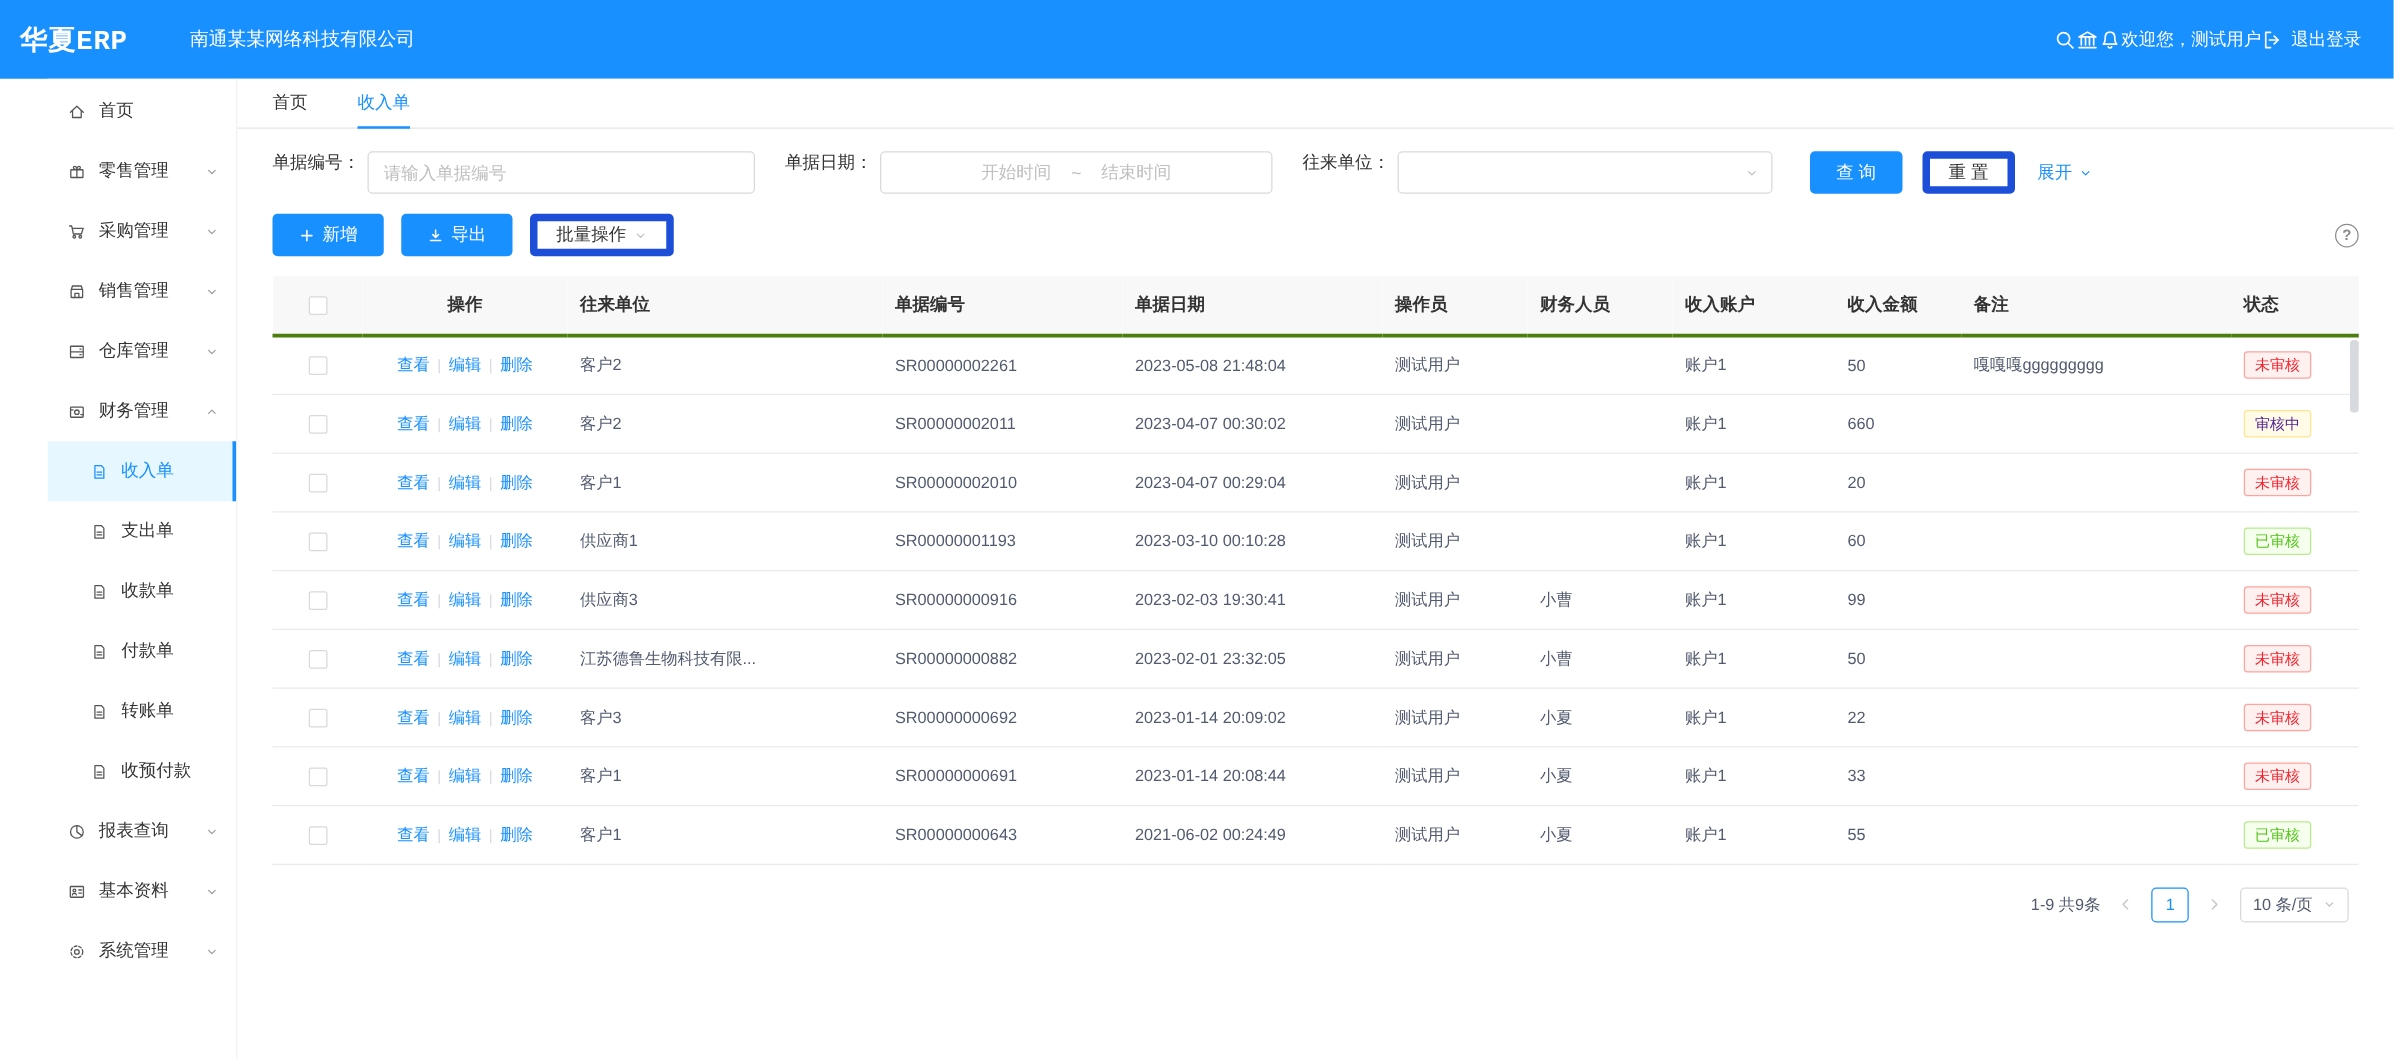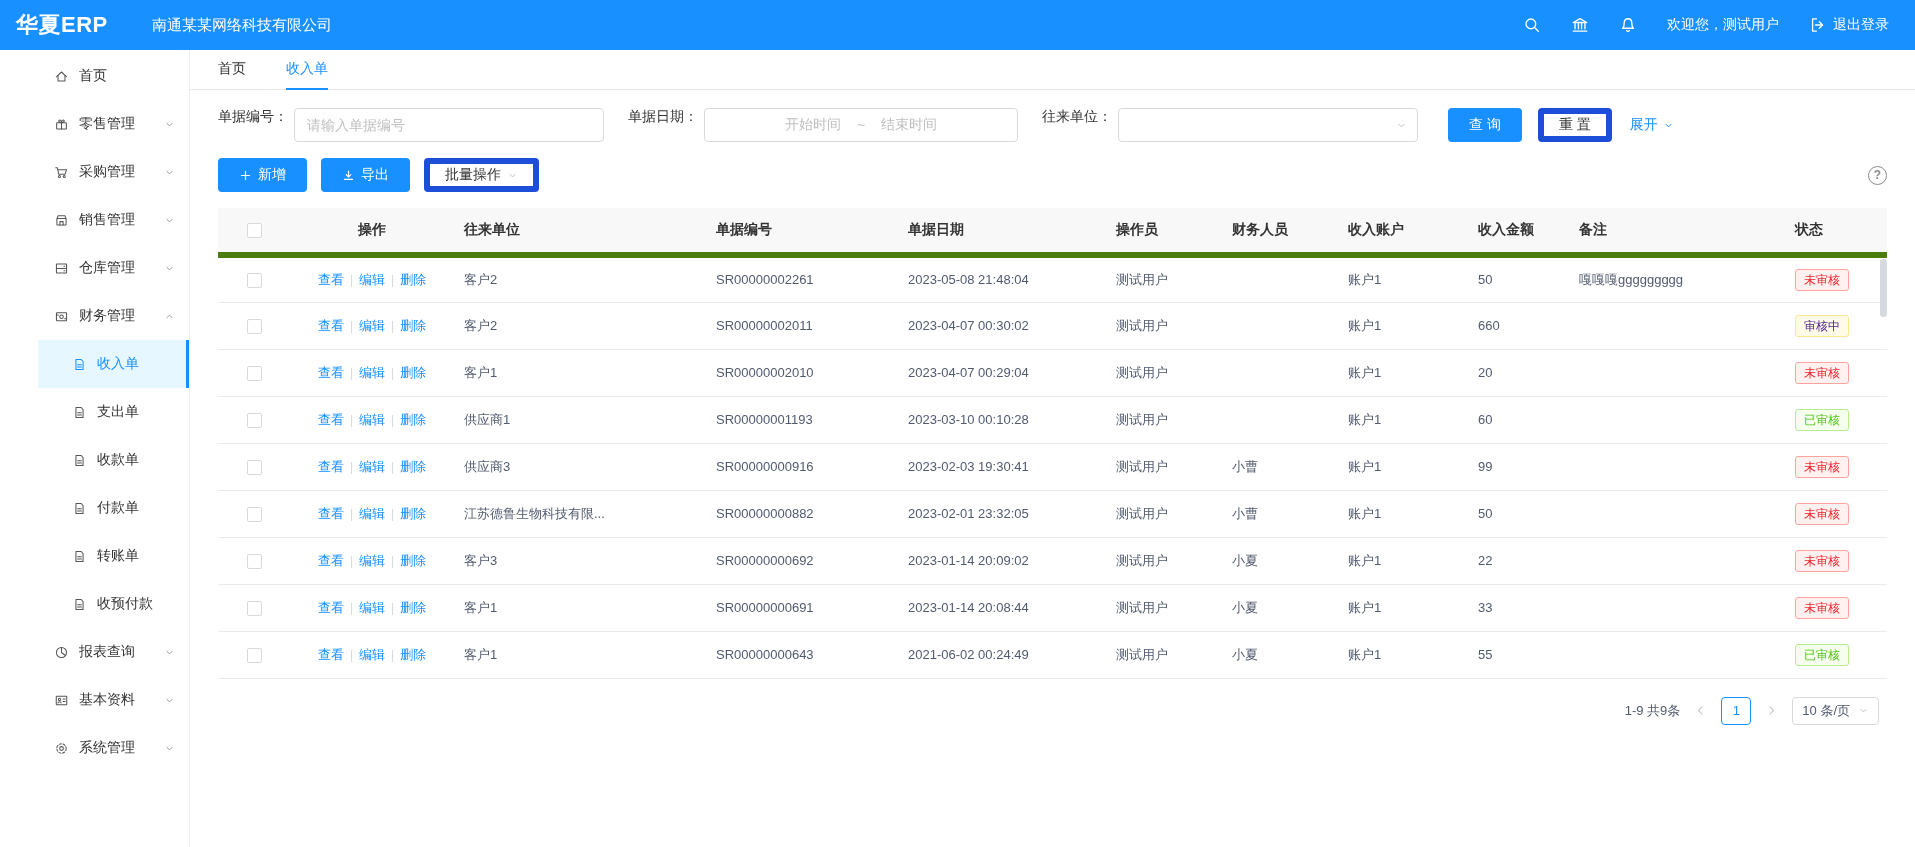--- a/index.html
+++ b/index.html
@@ -4,24 +4,24 @@
 <style>
   * { margin:0; padding:0; box-sizing:border-box; }
   html,body { width:1915px; height:847px; }
   body {
     font-family:"Liberation Sans","DejaVu Sans",sans-serif;
     font-size:14px; color:#333; background:#fff; overflow:hidden;
   }
   :root { --primary:#1890ff; }
 
   
-  .topbar { height:50px; background:var(--primary); display:flex; align-items:center; color:#fff; }
+  .topbar { height:63px; background:var(--primary); display:flex; align-items:center; color:#fff;font-family:Liberation Mono, monospace; }
   .logo { flex:0 0 152px; font-size:22px; font-weight:bold; padding-left:16px; letter-spacing:.5px; }
   .company { font-size:15px; }
-  .topbar-right { margin-left:auto; display:flex; align-items:center; gap:30px; padding-right:26px; font-size:14px; }
+  .topbar-right { margin-left:auto; display:flex; align-items:center; padding-right:26px; font-size:14px; }
   .tb-icon { cursor:pointer; }
   .tb-icon svg { width:18px; height:18px; fill:none; stroke:#fff; stroke-width:1.2; stroke-linecap:round; stroke-linejoin:round; display:block; }
   .welcome { cursor:pointer; white-space:nowrap; }
   .logout { display:flex; align-items:center; gap:6px; cursor:pointer; white-space:nowrap; }
 
   
   .layout { display:flex; height:797px;padding-left:38px; }
   .sidebar { flex:0 0 152px; background:#fff; border-right:1px solid #eee; padding-top:2px; overflow:hidden; }
   .main { flex:1; min-width:0; display:flex; flex-direction:column; background:#fff; }
 
@@ -62,21 +62,21 @@
 
   .toolbar-row { display:flex; align-items:center; margin-top:16px; }
   .toolbar-row .btn { margin-right:14px; display:inline-flex; align-items:center; gap:6px; }
   .btn-ic svg { width:13px; height:13px; fill:none; stroke:#fff; stroke-width:1.5; stroke-linecap:round; stroke-linejoin:round; display:block; }
   .help { margin-left:auto; width:19px; height:19px; border:1.5px solid #8c8c8c; border-radius:50%; color:#8c8c8c; display:flex; align-items:center; justify-content:center; font-size:12px; font-weight:bold; cursor:pointer; }
 
   
   .table-wrap { margin-top:16px; position:relative; }
   table { width:100%; border-collapse:collapse; table-layout:fixed; }
   th, td { padding:0 10px; overflow:hidden; white-space:nowrap; text-overflow:ellipsis; }
-  thead th { height:47px; background:#f8f8f9; font-weight:600; font-size:14px; color:#333; text-align:left; border-bottom:6px solid #4d7c0f; }
+  thead th { height:47px; background:#f8f8f9; font-weight:600; font-size:14px; color:#333; text-align:left; border-bottom:3px solid #4d7c0f; }
   tbody td { height:47px; font-size:13px; color:#515a6e; border-bottom:1px solid #e8eaec; text-align:left; }
   .center { text-align:center; }
   .actions a { color:var(--primary); cursor:pointer; font-size:13px; text-decoration:none; }
   .a-sep { color:#d4dae0; margin:0 6px; font-size:12px; }
   .checkbox { display:inline-block; width:15px; height:15px; border:1px solid #d9d9d9; border-radius:2px; background:#fff; vertical-align:middle; cursor:pointer; }
   .badge { display:inline-block; font-size:12px; line-height:18px; padding:1px 8px; border:1px solid; border-radius:3px; }
   .table-scrollbar { position:absolute; top:49px; right:-1px; width:8px; height:420px; }
   .table-scrollbar .thumb { width:7px; height:58px; background:#d6d9dd; border-radius:3px; margin-top:2px; }
 
   

